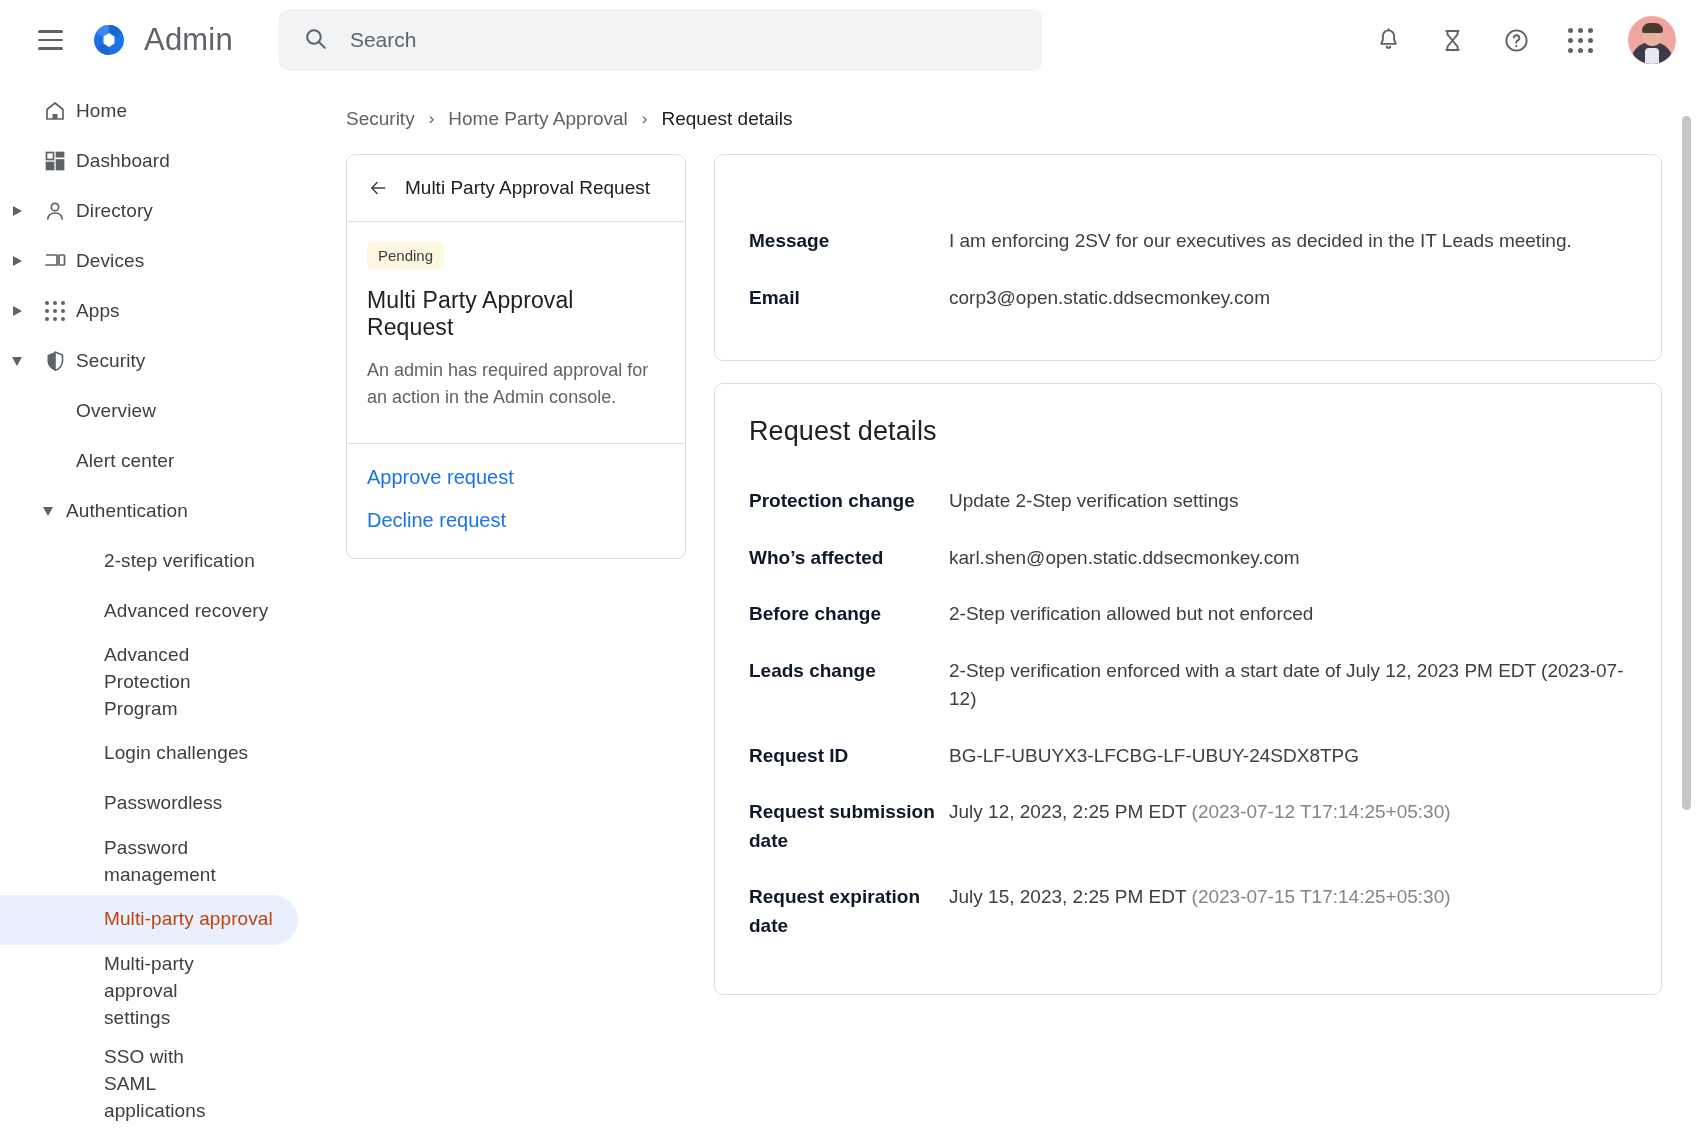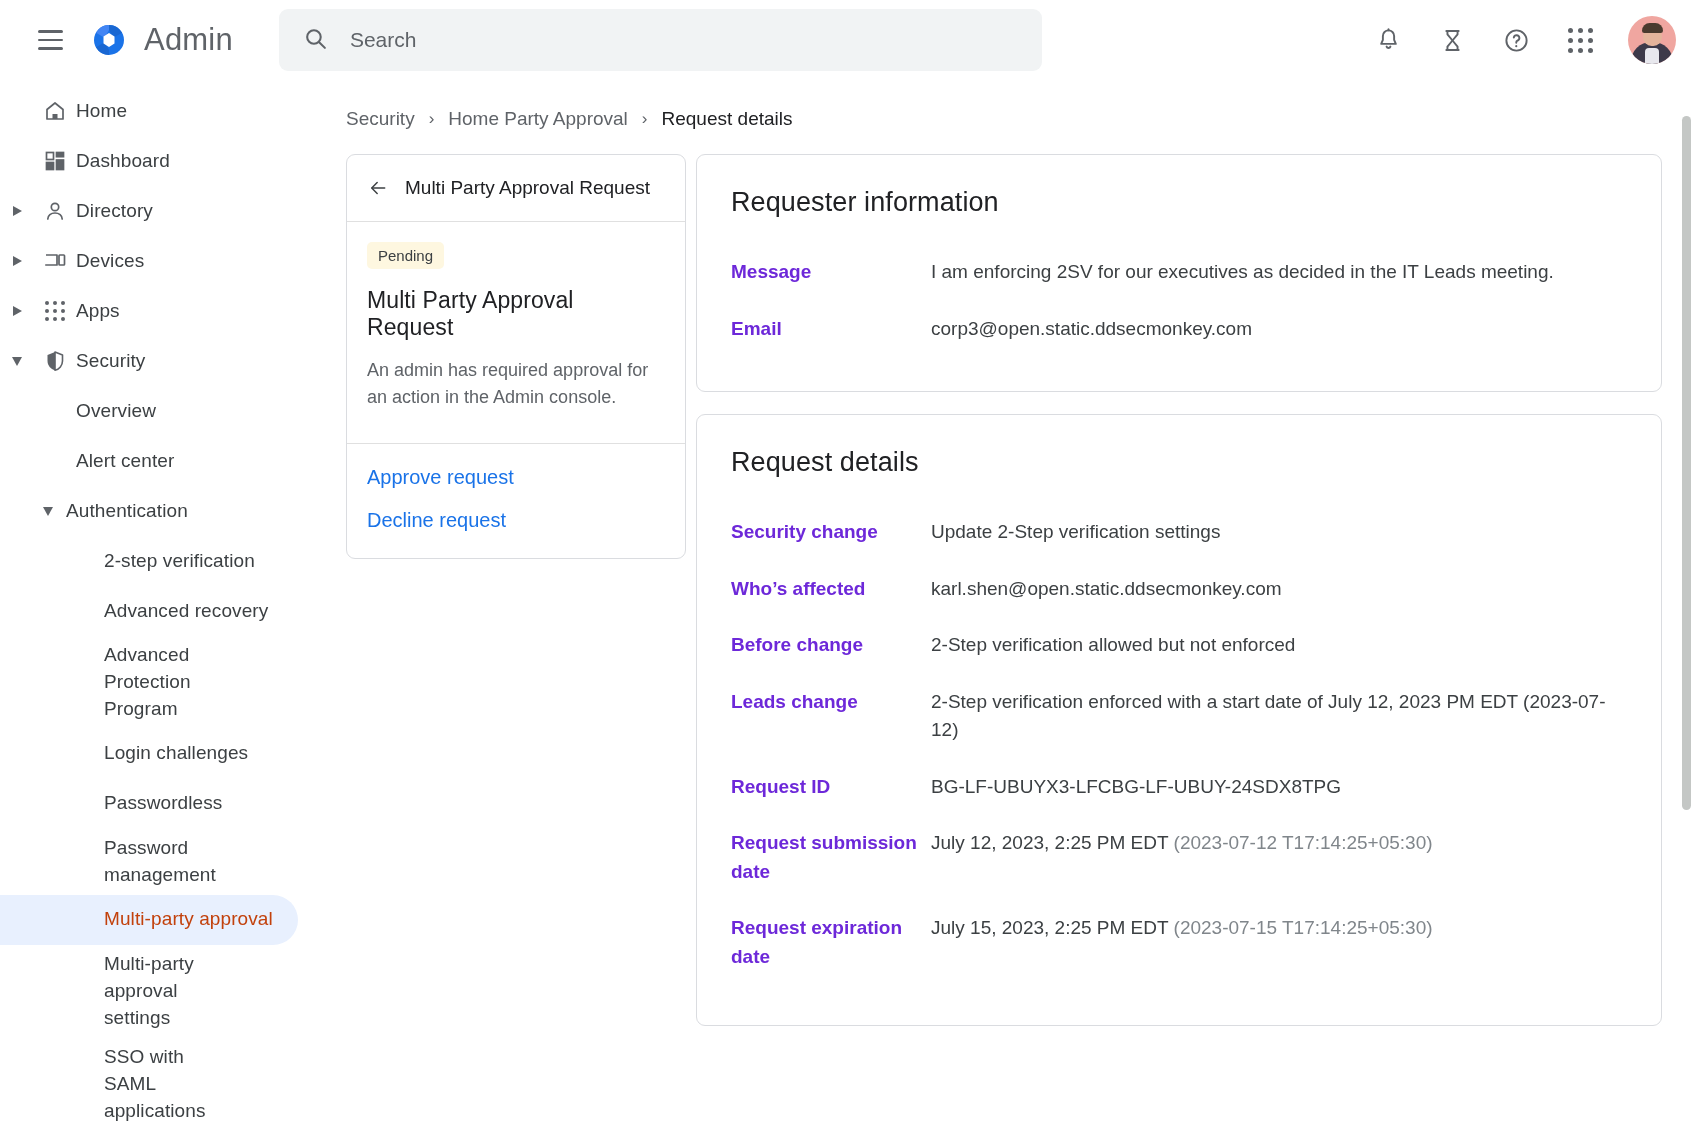--- a/index.html
+++ b/index.html
@@ -80,42 +80,42 @@
   .subitem.selected { background: #e8f0fe; margin-right: 14px; }
   .subitem.selected .sub-label { color: #c2410c; font-weight: 500; }
 
   
   .content { flex: 1; min-width: 0; position: relative; background: #fff; display: flex; flex-direction: column; }
   .crumbs { display: flex; align-items: center; gap: 14px; padding: 28px 0 24px 34px; font-size: 19px; }
   .crumbs .c { color: #5f6368; cursor: pointer; }
   .crumbs .c.last { color: #202124; cursor: default; }
   .crumbs .sep { color: #5f6368; font-size: 17px; }
 
-  .panes { display: flex; gap: 10px; padding: 0 38px 0 34px; align-items: flex-start; }
+  .panes { display: flex; gap: 28px; padding: 0 38px 0 34px; align-items: flex-start; }
 
   .card { background: #fff; border: 1px solid #dadce0; border-radius: 9px; }
 
   .leftcard { width: 340px; flex: 0 0 340px; }
   .lc-head { display: flex; align-items: center; gap: 16px; padding: 22px 20px; border-bottom: 1px solid #e0e0e0; }
   .lc-head-title { font-size: 19px; color: #202124; }
   .lc-body { padding: 20px 20px 32px; border-bottom: 1px solid #e0e0e0; }
   .badge { display: inline-block; background: #fef7e0; color: #3c4043; font-size: 15px; padding: 5px 11px; border-radius: 5px; margin-bottom: 18px; }
   .lc-title { font-size: 23px; font-weight: 500; color: #202124; margin-bottom: 16px; letter-spacing: .1px; }
   .lc-desc { font-size: 18px; color: #5f6368; line-height: 1.5; }
   .lc-actions { padding: 22px 20px 26px; }
   .action-link { display: block; font-size: 20px; color: #1a73e8; cursor: pointer; margin-bottom: 20px; }
   .action-link:last-child { margin-bottom: 0; }
 
   .rightcol { flex: 1; min-width: 0; display: flex; flex-direction: column; gap: 22px; }
   .sect-title { font-size: 27px; color: #202124; font-weight: 400; letter-spacing: .1px; }
   .rcard1 { padding: 32px 34px 34px; }
   .rcard2 { padding: 32px 34px 40px; }
   .rows { margin-top: 26px; }
   .row { display: flex; align-items: flex-start; padding: 14px 0; }
-  .row .k { width: 200px; flex: 0 0 200px; font-size: 19px; font-weight: 700; color: #6d28d9; line-height: 1.5; padding-right: 14px; }
+  .row .k { width: 200px; flex: 0 0 200px; font-size: 19px; font-weight: 700; color: #0f172a; line-height: 1.5; padding-right: 14px; }
   .row .v { flex: 1; font-size: 19px; color: #3c4043; line-height: 1.5; }
   .v .muted { color: #80868b; }
 
   
   .scrollbar { position: absolute; right: 8px; top: 0; width: 10px; height: 100%; }
   .scroll-thumb { position: absolute; top: 36px; left: 0; width: 9px; height: 694px; background: #c4c7c5; border-radius: 6px; cursor: pointer; }
 </style>
 </head>
 <body>
 
@@ -372,39 +372,38 @@
           </div>
           <div class="lc-actions">
             <span class="action-link">Approve request</span>
             <span class="action-link">Decline request</span>
           </div>
         </div>
 
         <div class="rightcol">
 
           <div class="card rcard1">
-            <div class="sect-title">Requester  information</div>
             <div class="rows">
               <div class="row">
                 <div class="k">Message</div>
                 <div class="v">I am enforcing 2SV for our executives as decided in the IT Leads meeting.</div>
               </div>
               <div class="row">
                 <div class="k">Email</div>
                 <div class="v">corp3@open.static.ddsecmonkey.com</div>
               </div>
             </div>
           </div>
 
           <div class="card rcard2">
             <div class="sect-title">Request  details</div>
             <div class="rows">
 
               <div class="row">
-                <div class="k">Security change</div>
+                <div class="k">Protection change</div>
                 <div class="v">Update 2-Step verification settings</div>
               </div>
               <div class="row">
                 <div class="k">Who’s affected</div>
                 <div class="v">karl.shen@open.static.ddsecmonkey.com</div>
               </div>
               <div class="row">
                 <div class="k">Before change</div>
                 <div class="v">2-Step verification allowed but not enforced</div>
               </div>

